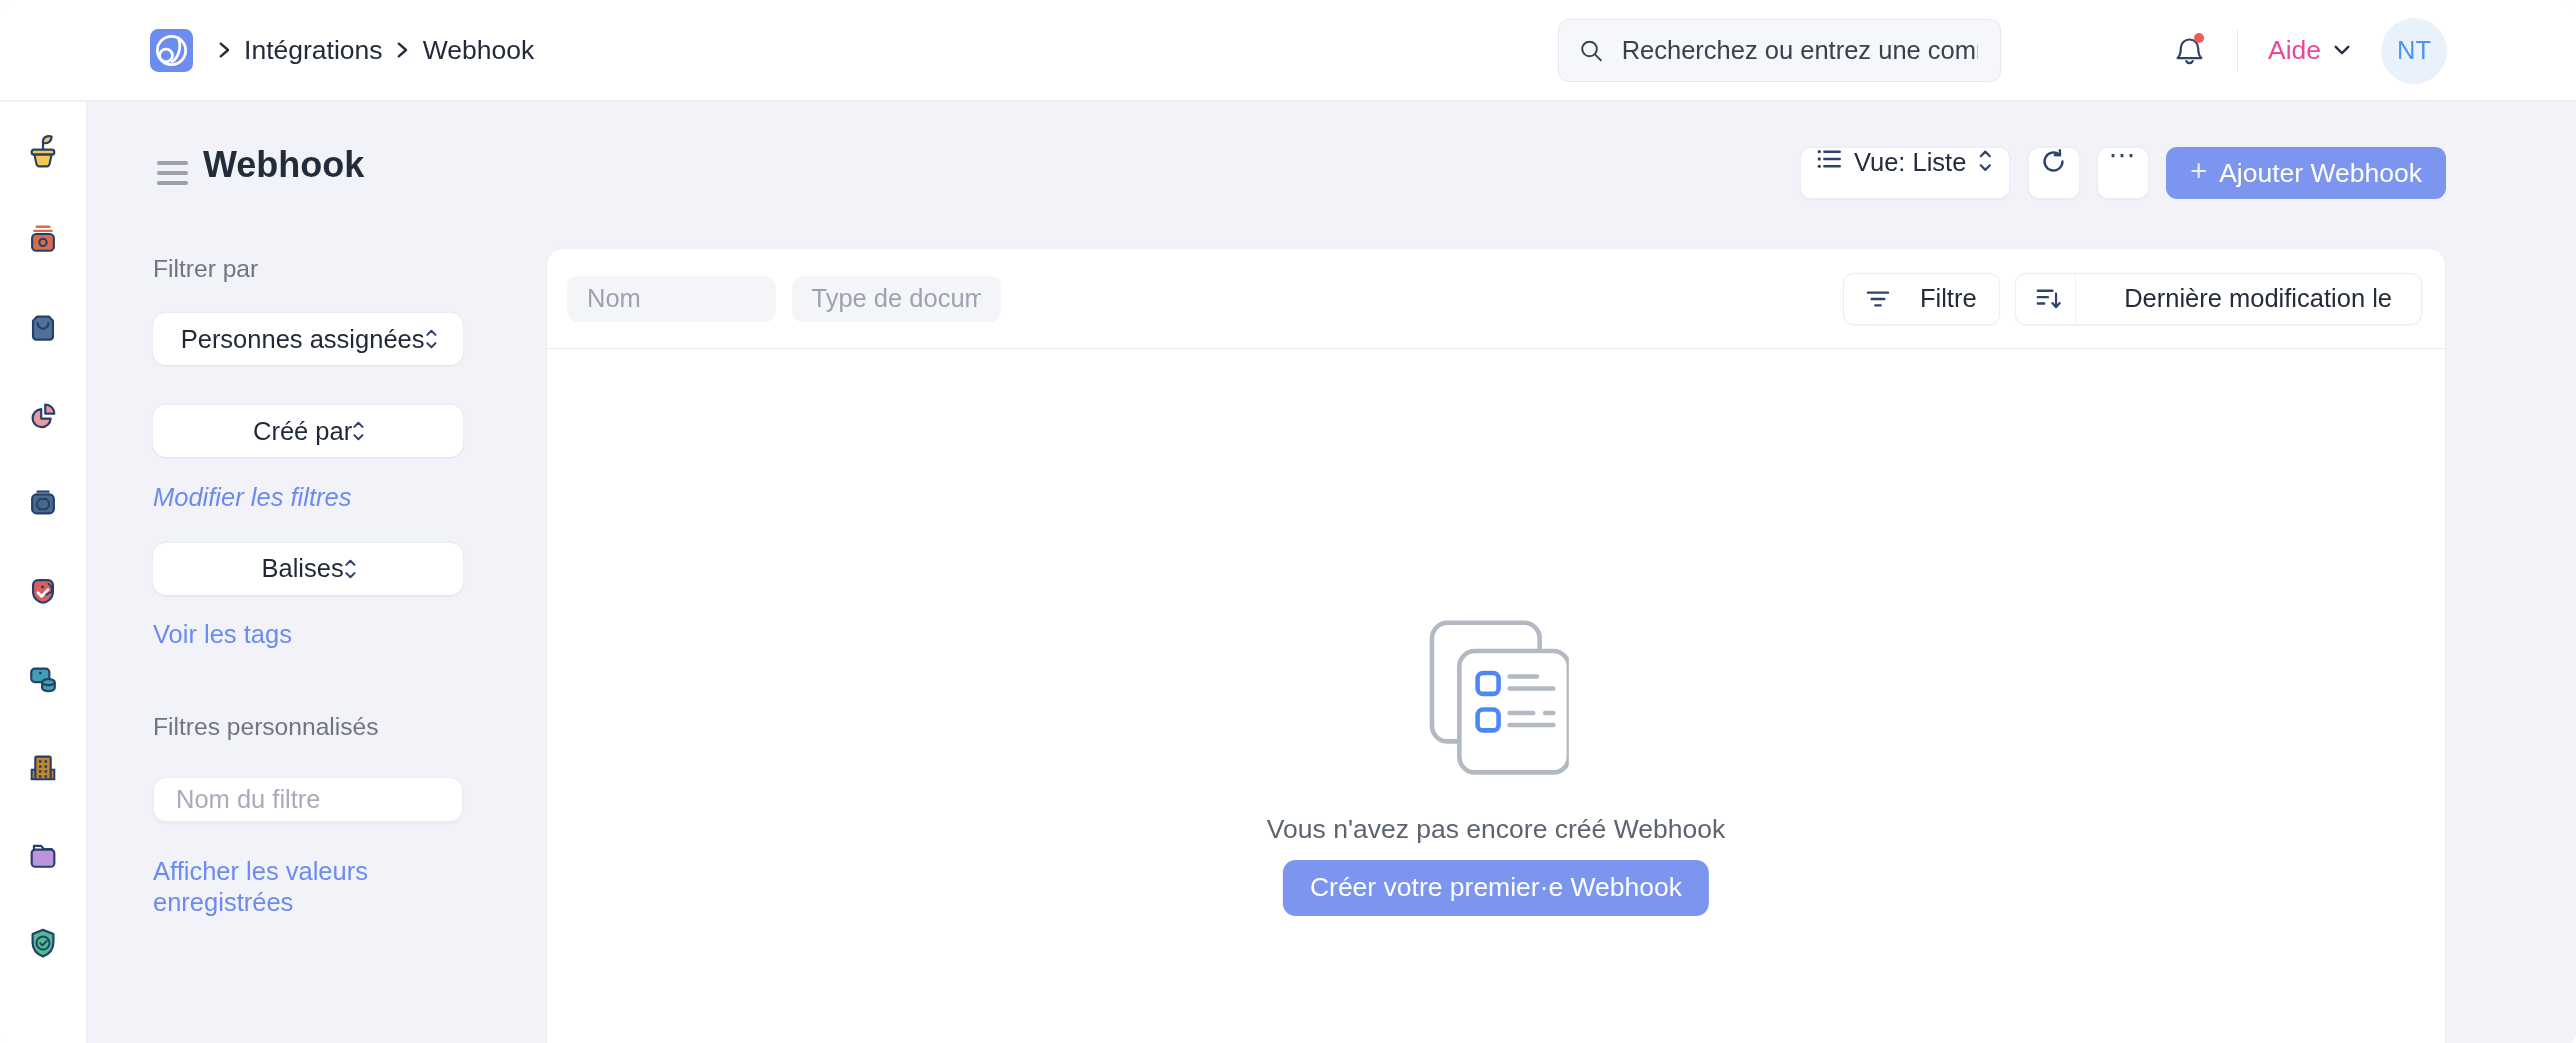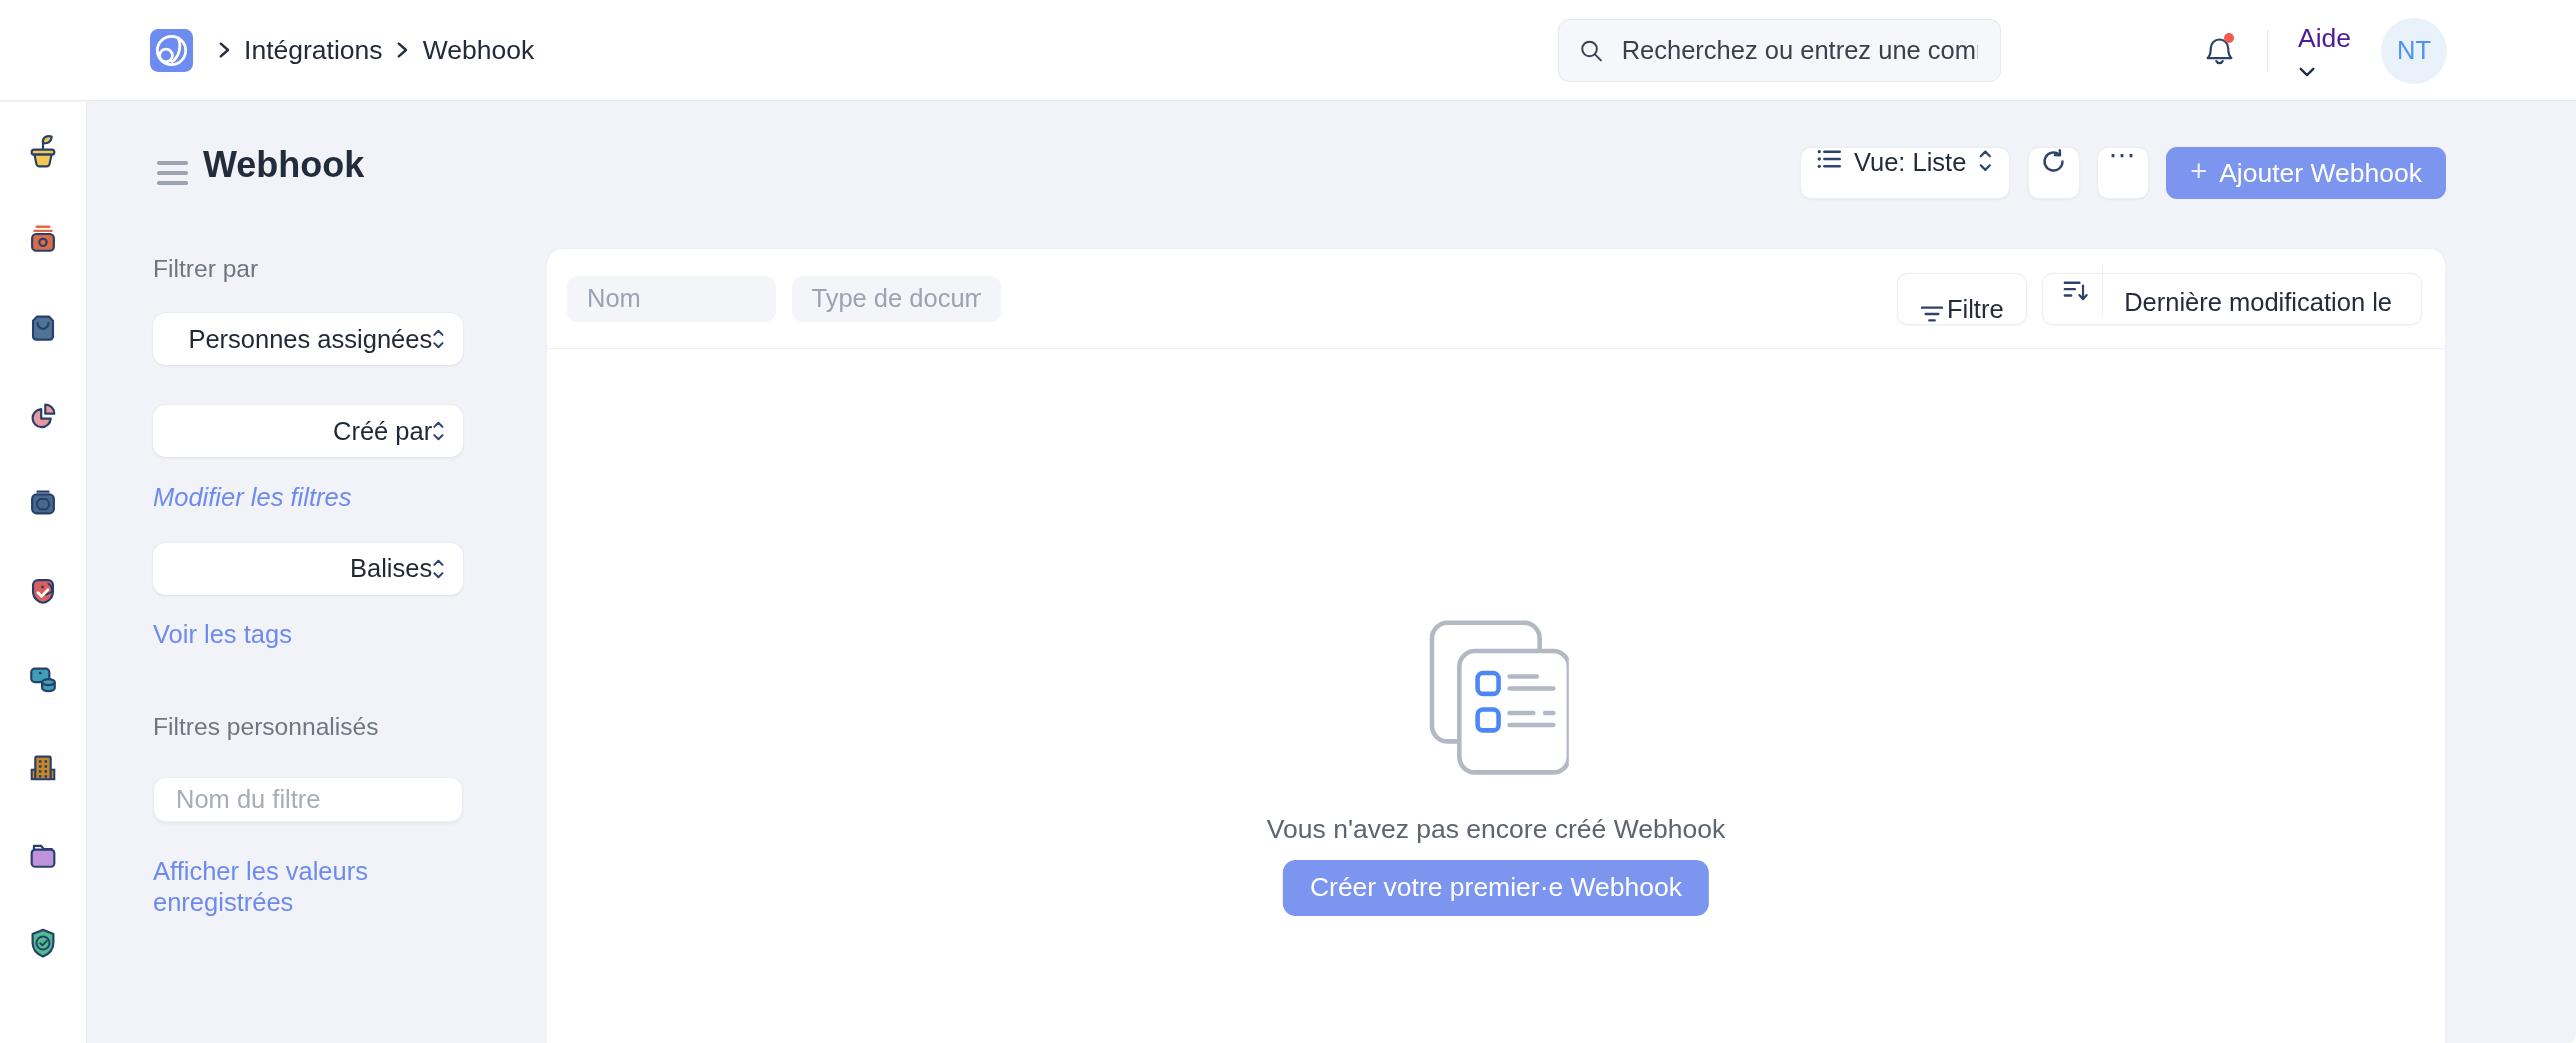--- a/index.html
+++ b/index.html
@@ -35,21 +35,21 @@
   .search input {
     border:none; background:transparent; outline:none; width:100%;
     font-family:"Liberation Sans", sans-serif; font-size:25.5px; color:#39414E;
   }
   .search input::placeholder { color:#39414E; opacity:1; }
 
   .top-right { position:absolute; right:129px; top:0; height:101px; display:flex; align-items:center; gap:30px; }
   .bell { position:relative; width:36px; height:36px; display:flex; align-items:center; justify-content:center; cursor:pointer; }
   .bell-dot { position:absolute; top:0.9px; right:2.7px; width:10px; height:10px; border-radius:50%; background:#F2594F; }
   .top-divider { width:0.9px; height:42px; background:#E3E6EB; }
-  .help { display:flex; align-items:flex-start; gap:12px; font-size:26.5px; color:#4c1d95; cursor:pointer;flex-direction:column; }
+  .help { display:flex; align-items:center; gap:12px; font-size:26.5px; color:#ec4899; cursor:pointer; }
   .avatar {
     width:66px; height:66px; border-radius:50%; background:#E9F2FB;
     display:flex; align-items:center; justify-content:center;
     font-size:25.5px; color:#4E93F0; cursor:pointer;
   }
 
   
   .rail {
     position:absolute; top:102px; left:0; bottom:0; width:87px;
     background:#FFFFFF; border-right:0.9px solid #E9EBF0;
@@ -78,21 +78,21 @@
     font-size:26.5px; color:#FFFFFF;
   }
   .add-plus { font-size:29px; color:rgba(255,255,255,0.85); margin-top:-2.7px; }
 
   
   .panel { position:absolute; left:153px; top:255px; width:310px; }
   .panel-label { font-size:24.6px; color:#6F7680; }
   .dropdown {
     height:52px; background:#FFFFFF; border-radius:12.8px;
     box-shadow:0 0.9px 2.7px rgba(25,35,60,0.09);
-    display:flex; align-items:center; justify-content:flex-end;
+    display:flex; align-items:center; justify-content:center;
     padding:0 18px 0 20px; font-size:25.5px; color:#1F2836; cursor:pointer;
   }
   .dd1 { margin-top:30px; }
   .dd2 { margin-top:40px; }
   .dd3 { margin-top:30px; }
   .panel-link { font-size:25.5px; color:#6C8AF0; cursor:pointer; line-height:31px; }
   .lk1 { margin-top:24.6px;font-style:italic; }
   .lk2 { margin-top:24.6px; }
   .label2 { margin-top:63px; }
   .filter-name {
@@ -120,21 +120,21 @@
     width:209px; height:46px; background:#F4F5F9; border-radius:11px;
     display:flex; align-items:center; padding:0 18px; margin-right:15.5px;
   }
   .ph-input input {
     border:none; outline:none; background:transparent; width:100%;
     font-family:"Liberation Sans", sans-serif; font-size:25.5px; color:#3A4250;
   }
   .ph-input input::placeholder { color:#9AA3B1; opacity:1; }
   .row-spacer { flex:1; }
   .filter-btn {
-    height:52px; display:flex; align-items:flex-end; gap:3px; padding:0 22px;
+    height:52px; display:flex; align-items:center; gap:30px; padding:0 22px;
     background:#FFFFFF; border:0.9px solid #ECEEF2; border-radius:11px;
     box-shadow:0 0.9px 1.8px rgba(20,30,60,0.05); cursor:pointer;
     font-size:25.5px; color:#232C3B; margin-left:15.5px;
   }
   .sort-btn { padding:7px; }
   .sort-icon-cell {
     width:53px; height:52px; display:flex; align-items:center; justify-content:center;
     border-right:0.9px solid #EEF0F4;
   }
   .sort-label { padding:0 22px 0 18px; }

